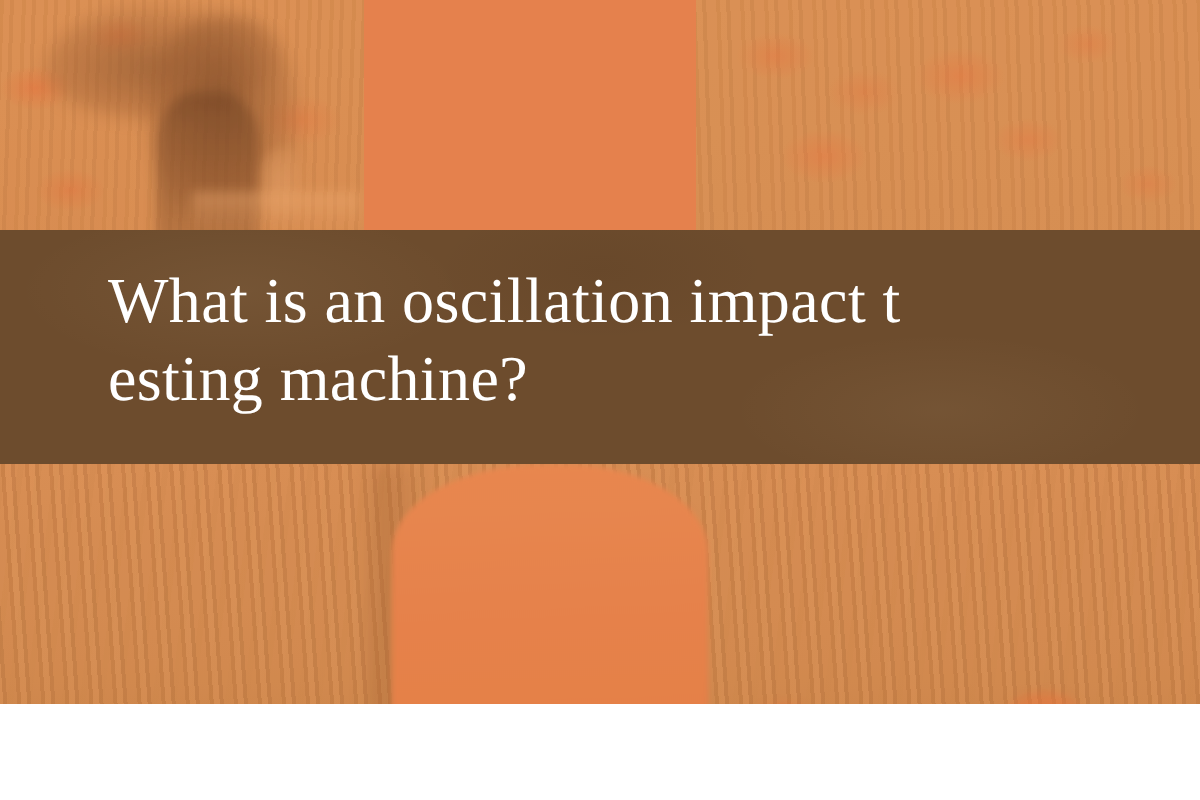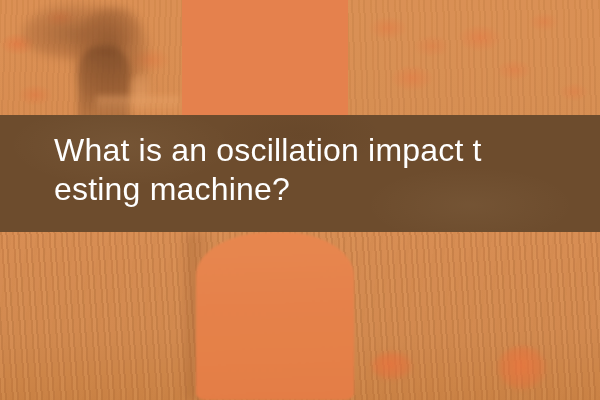--- a/index.html
+++ b/index.html
@@ -3,23 +3,23 @@
 <meta charset="utf-8">
 <style>
   html, body {
     margin: 0;
     padding: 0;
     background: #ffffff;
   }
   #stage {
     position: relative;
     width: 600px;
-    height: 400px;
+    height: 352px;
     overflow: hidden;
-    font-family: Liberation Sans, sans-serif;
+    font-family: Liberation Serif, serif;
   }
 
   
   .bg-layer {
     position: absolute;
     inset: 0;
   }
 
   
   .bg-base {

